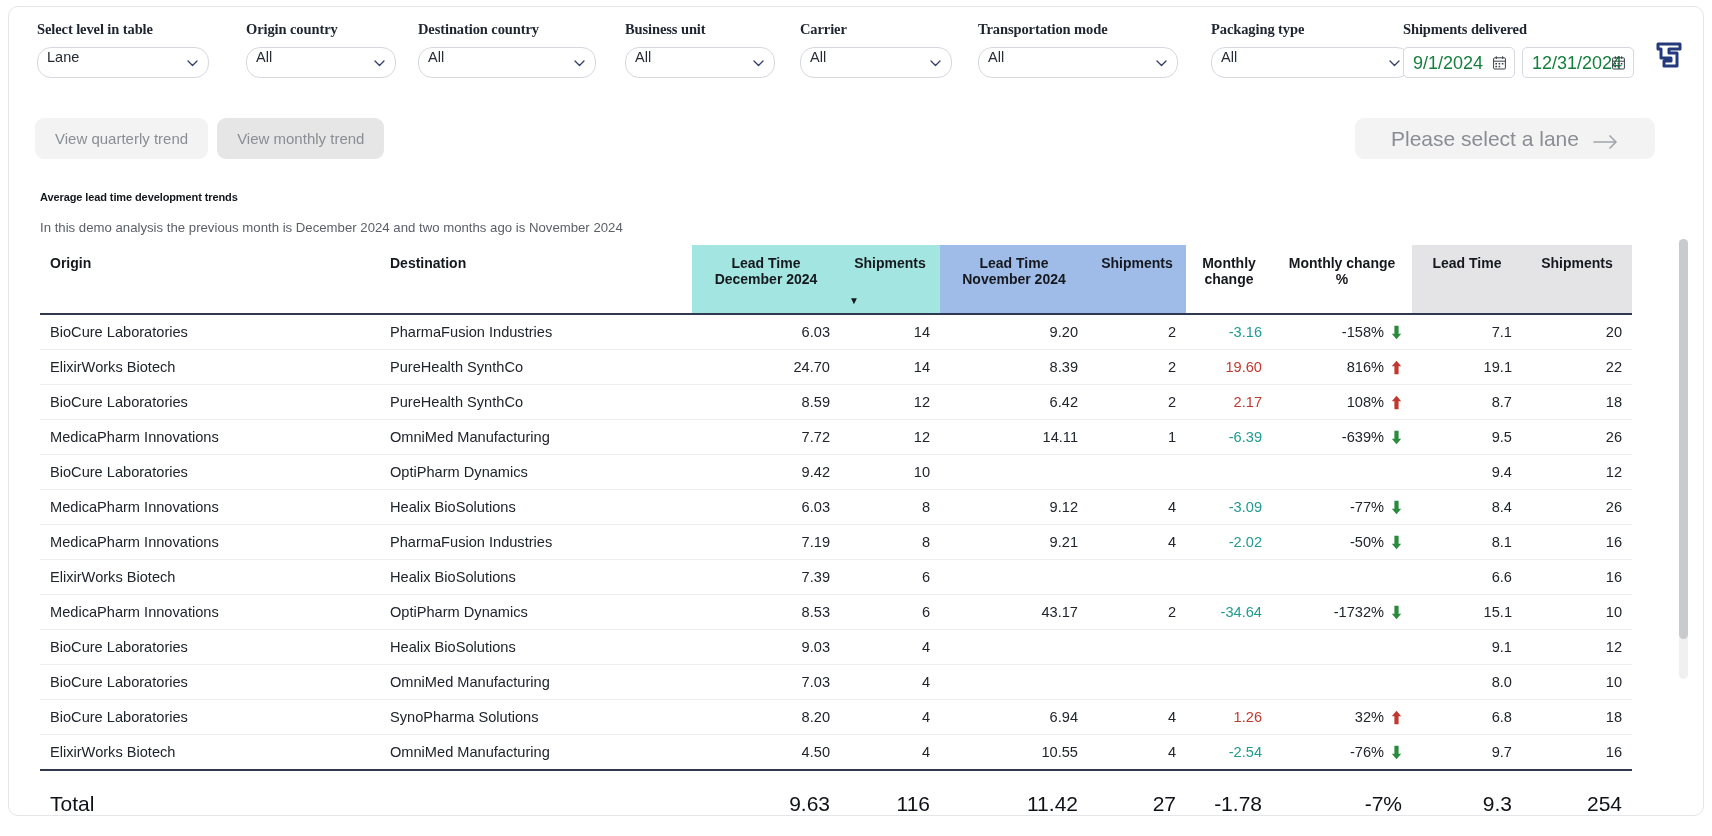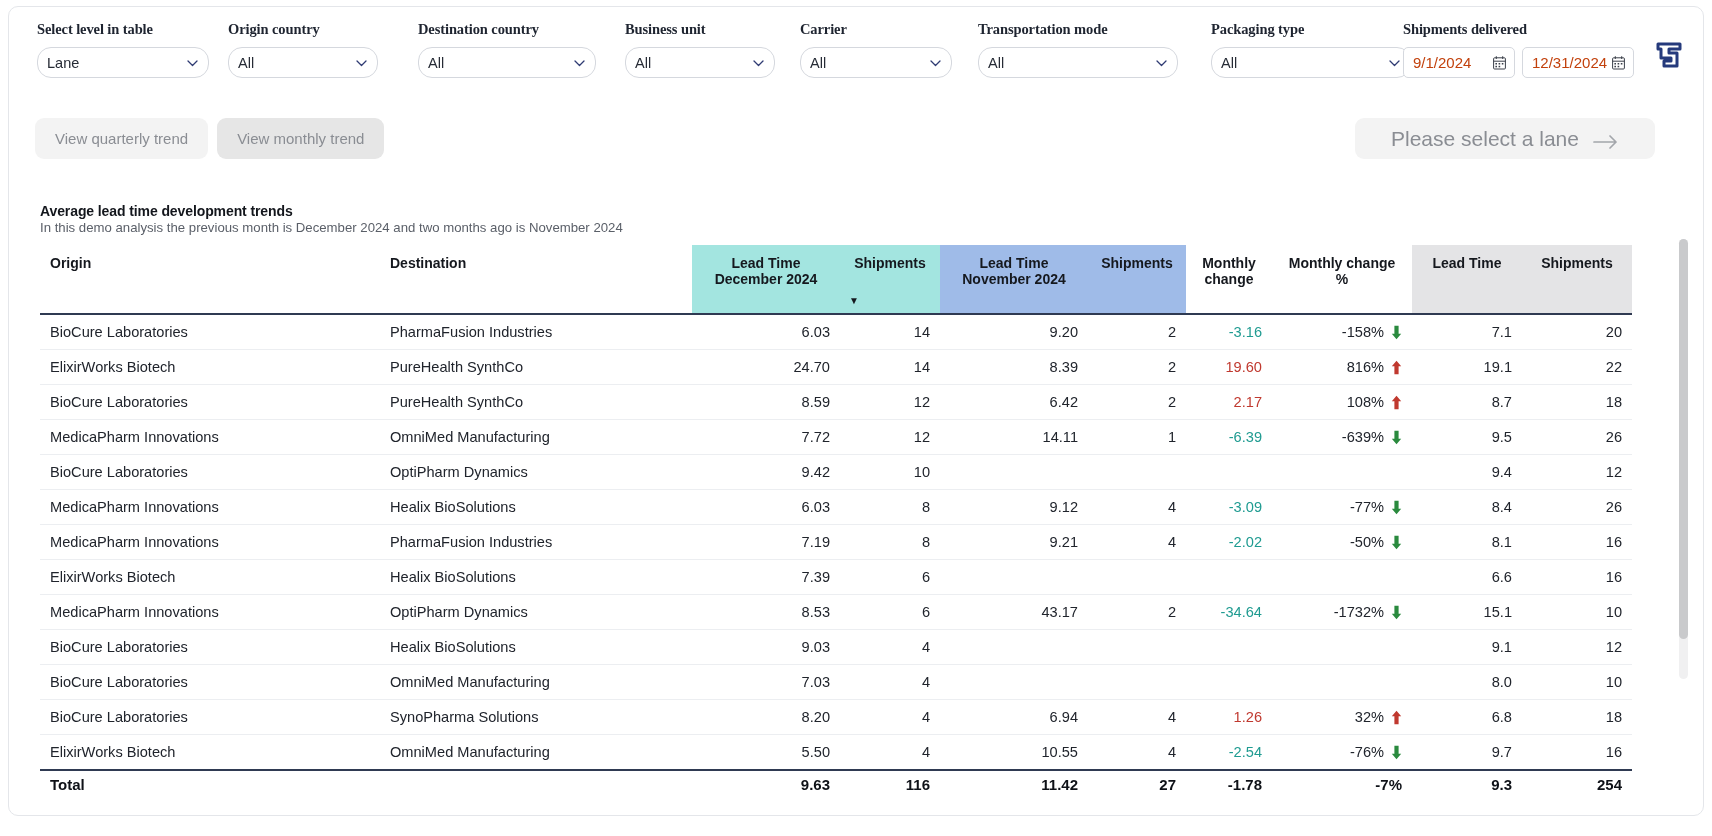--- a/index.html
+++ b/index.html
@@ -44,21 +44,21 @@
     line-height: 17px;
     font-family: Liberation Serif, serif;
   }
   .select-box {
     position: relative;
     height: 31px;
     border: 1px solid #d5d8de;
     border-radius: 14px;
     background: #fff;
     display: flex;
-    align-items: center;
+    align-items: flex-start;
     padding: 0 9px;
     cursor: pointer;
   }
   .select-value {
     font-size: 14.5px;
     color: #262b35;
     line-height: 18px;
     white-space: nowrap;
     overflow: hidden;
   }
@@ -77,21 +77,21 @@
     width: 112px;
     height: 31px;
     border: 1px solid #d5d8de;
     border-radius: 5px;
     background: #fff;
     display: flex;
     align-items: center;
     padding: 0 9px;
     cursor: pointer;
   }
-  .date-val { font-size: 15px; color: #c2410c; line-height: 18px; }
+  .date-val { font-size: 18px; color: #15803d; line-height: 18px; }
   .cal-ico {
     position: absolute; right: 8px; top: 50%;
     transform: translateY(-50%);
     width: 13px; height: 14px;
   }
 
   .logo {
     position: absolute;
     right: 14px; top: 28px;
     width: 40px; height: 40px;
@@ -123,22 +123,22 @@
     display: flex; align-items: center; justify-content: center;
     gap: 14px;
     font-size: 21px;
     color: #8a8d93;
     cursor: pointer;
   }
   .arrow-ico { width: 26px; height: 16px; }
 
   
   .title {
-    position: absolute; left: 31px; top: 196px;
-    font-size: 14px; font-weight: 700; color: #13161c;
+    position: absolute; left: 31px; top: 184px;
+    font-size: 11px; font-weight: 700; color: #13161c;
     letter-spacing: -0.1px;
   }
   .subtitle {
     position: absolute; left: 31px; top: 213px;
     font-size: 13.2px; color: #5a5f68;
   }
 
   
   .table-wrap {
     position: absolute;
@@ -184,24 +184,24 @@
   tbody td.left { text-align: left; }
   tbody tr:last-child td { border-bottom: none; }
 
   .neg { color: #1f9b91; }
   .pos { color: #c0392f; }
 
   .chg-cell { white-space: nowrap; }
   .tri { display: inline-block; margin-left: 7px; width: 11px; height: 15px; vertical-align: -3px; }
 
   tfoot td {
-    font-size: 15px;
-    font-weight: 700;
+    font-size: 21px;
+    font-weight: 400;
     color: #0e1117;
-    padding: 5px 10px 8px 10px;
+    padding: 21px 10px 8px 10px;
     text-align: right;
     border-top: 2px solid #2f3a52;
     white-space: nowrap;
   }
   tfoot td.left { text-align: left; }
 
   
   .scrollbar-track {
     position: absolute;
     right: 15px; top: 232px;
@@ -228,21 +228,21 @@
           <div class="filter-label">Select level in table</div>
           <div class="select-box">
             <span class="select-value">Lane</span>
             <span class="chev">
               <svg width="13" height="13" viewBox="0 0 13 13">
                 <path d="M2 4.5 L6.5 9 L11 4.5" fill="none" stroke="#2f3b73" stroke-width="1.3" stroke-linecap="round" stroke-linejoin="round"></path>
               </svg>
             </span>
           </div>
         </div>
-        <div class="filter-group" style="left: 205px; width: 150px;">
+        <div class="filter-group" style="left: 223px; width: 150px;">
           <div class="filter-label">Origin country</div>
           <div class="select-box">
             <span class="select-value">All</span>
             <span class="chev">
               <svg width="13" height="13" viewBox="0 0 13 13">
                 <path d="M2 4.5 L6.5 9 L11 4.5" fill="none" stroke="#2f3b73" stroke-width="1.3" stroke-linecap="round" stroke-linejoin="round"></path>
               </svg>
             </span>
           </div>
         </div>
@@ -566,21 +566,21 @@
               <td class="pos">1.26</td>
               <td class="chg-cell"><span>32%</span><span class="tri"><svg width="11" height="15" viewBox="0 0 11 15">
                     <path d="M5.5 0.8 L10.2 6.2 H7.6 V14.2 H3.4 V6.2 H0.8 Z" fill="#c0392f"></path>
                   </svg></span></td>
               <td>6.8</td>
               <td>18</td>
             </tr>
             <tr>
               <td class="left">ElixirWorks Biotech</td>
               <td class="left">OmniMed Manufacturing</td>
-              <td>5.50</td>
+              <td>4.50</td>
               <td>4</td>
               <td>10.55</td>
               <td>4</td>
               <td class="neg">-2.54</td>
               <td class="chg-cell"><span>-76%</span><span class="tri"><svg width="11" height="15" viewBox="0 0 11 15">
                     <path d="M5.5 14.2 L10.2 8.8 H7.6 V0.8 H3.4 V8.8 H0.8 Z" fill="#2a8a3e"></path>
                   </svg></span></td>
               <td>9.7</td>
               <td>16</td>
             </tr>

